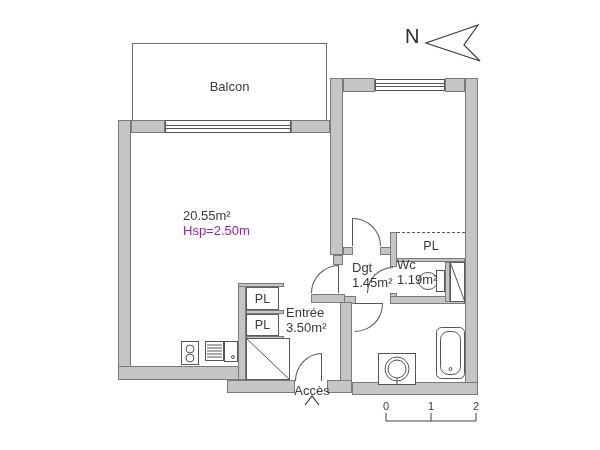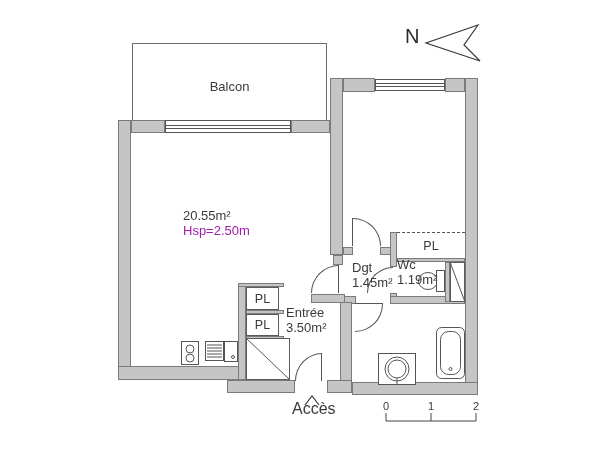--- a/index.html
+++ b/index.html
@@ -145,21 +145,21 @@
   </svg>
 
   <div class="lbl" style="left:405px;top:29px;font-size:20px;color:#2b2b2b;">N</div>
   <svg style="left:398px;top:15px;" width="92" height="50">
     <polygon points="80,10 28,28 82,46 66,30" fill="#ffffff" stroke="#3a3a3a" stroke-width="1.2"></polygon>
   </svg>
 
   <svg style="left:303px;top:394px;" width="18" height="12">
     <path d="M2,11 L9,2 L16,11" fill="none" stroke="#3a3a3a" stroke-width="1.2"></path>
   </svg>
-  <div class="lbl center" style="left:292px;top:401px;width:40px;font-size:16px;">Accès</div>
+  <div class="lbl center" style="left:292px;top:383px;width:40px;font-size:13px;">Accès</div>
 
   <svg style="left:380px;top:399px;" width="104" height="26">
     <text x="3" y="11" font-size="11" fill="#3a3a3a" font-family="Liberation Sans, sans-serif">0</text>
     <text x="48" y="11" font-size="11" fill="#3a3a3a" font-family="Liberation Sans, sans-serif">1</text>
     <text x="93" y="11" font-size="11" fill="#3a3a3a" font-family="Liberation Sans, sans-serif">2</text>
     <line x1="6" y1="22" x2="96" y2="22" stroke="#444" stroke-width="1"></line>
     <line x1="6" y1="14" x2="6" y2="22" stroke="#444" stroke-width="1"></line>
     <line x1="51" y1="14" x2="51" y2="22" stroke="#444" stroke-width="1"></line>
     <line x1="96" y1="14" x2="96" y2="22" stroke="#444" stroke-width="1"></line>
   </svg>

